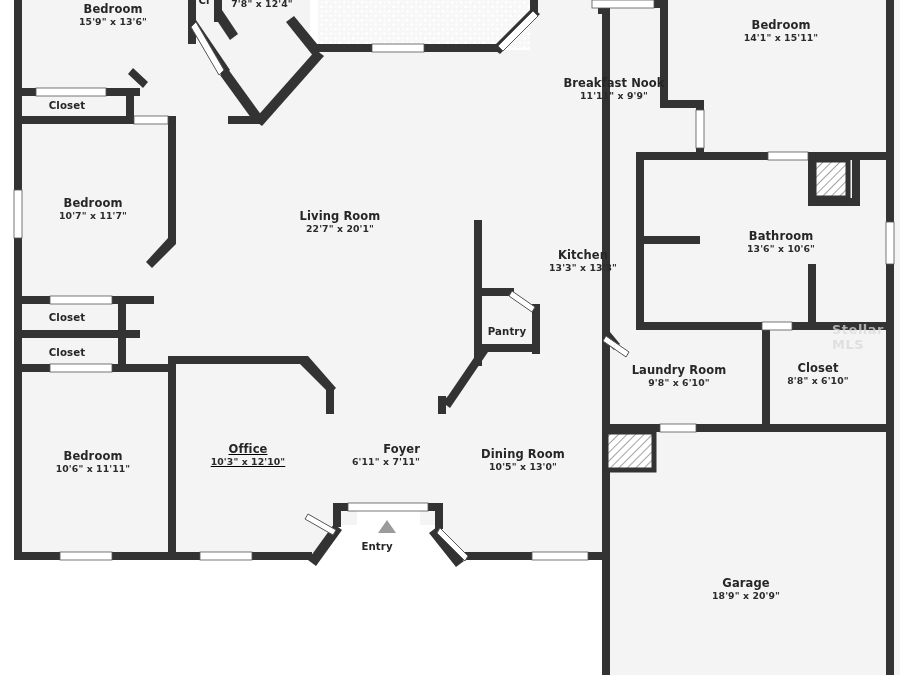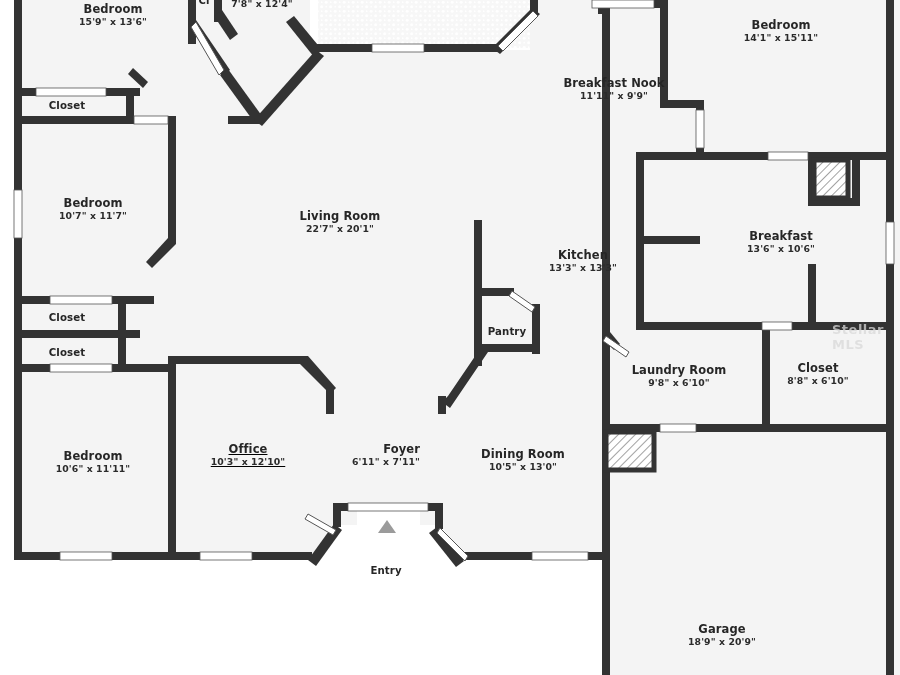--- a/index.html
+++ b/index.html
@@ -277,21 +277,21 @@
     <span class="rl-name">Living Room</span>
     <span class="rl-dims">22'7" x 20'1"</span>
   </div>
 
   <div class="room-label" style="left:583px; top:248px;">
     <span class="rl-name">Kitchen</span>
     <span class="rl-dims">13'3" x 13'3"</span>
   </div>
 
   <div class="room-label" style="left:781px; top:229px;">
-    <span class="rl-name">Breakfast</span>
+    <span class="rl-name">Bathroom</span>
     <span class="rl-dims">13'6" x 10'6"</span>
   </div>
 
   <div class="room-label small" style="left:67px; top:311px;">
     <span class="rl-name">Closet</span>
   </div>
 
   <div class="room-label small" style="left:507px; top:325px;">
     <span class="rl-name">Pantry</span>
   </div>
@@ -325,24 +325,24 @@
     <span class="rl-dims">6'11" x 7'11"</span>
   </div>
 
   <div class="room-label" style="left:523px; top:447px;">
     <span class="rl-name">Dining Room</span>
     <span class="rl-dims">10'5" x 13'0"</span>
   </div>
 
   <div class="entry-marker" style="left:378px; top:520px;"></div>
 
-  <div class="room-label small" style="left:386px; top:540px;margin-top:24px;">
+  <div class="room-label small" style="left:377px; top:540px;">
     <span class="rl-name">Entry</span>
   </div>
 
-  <div class="room-label" style="left:722px; top:576px;margin-top:46px;">
+  <div class="room-label" style="left:746px; top:576px;">
     <span class="rl-name">Garage</span>
     <span class="rl-dims">18'9" x 20'9"</span>
   </div>
 
   <div class="watermark" style="left:832px; top:322px;">Stellar MLS</div>
 
 </div>
 
 </body></html>

